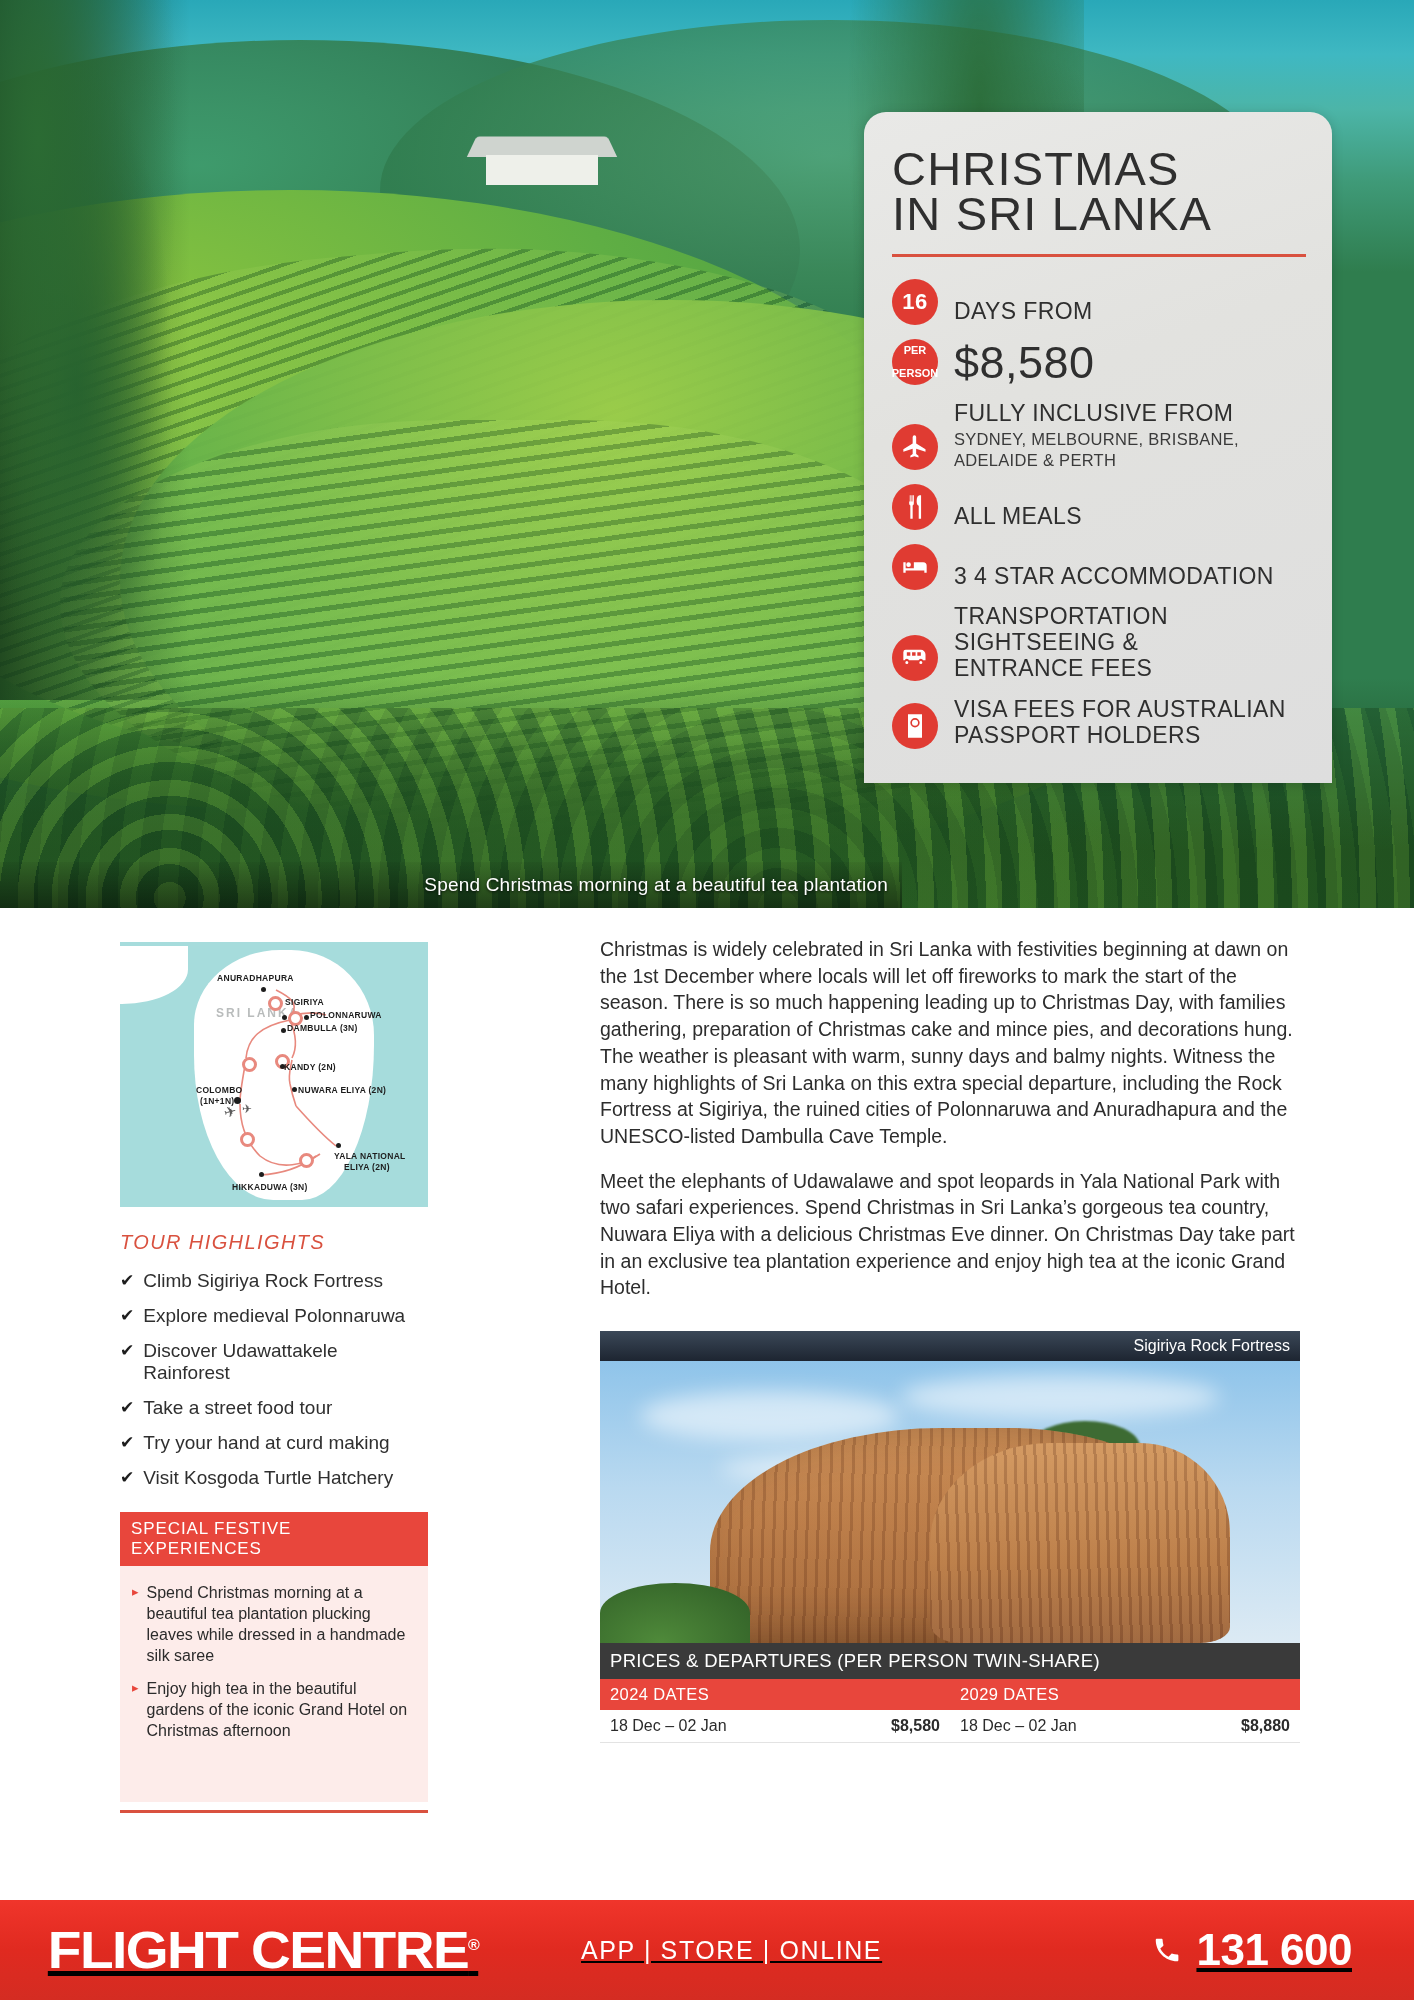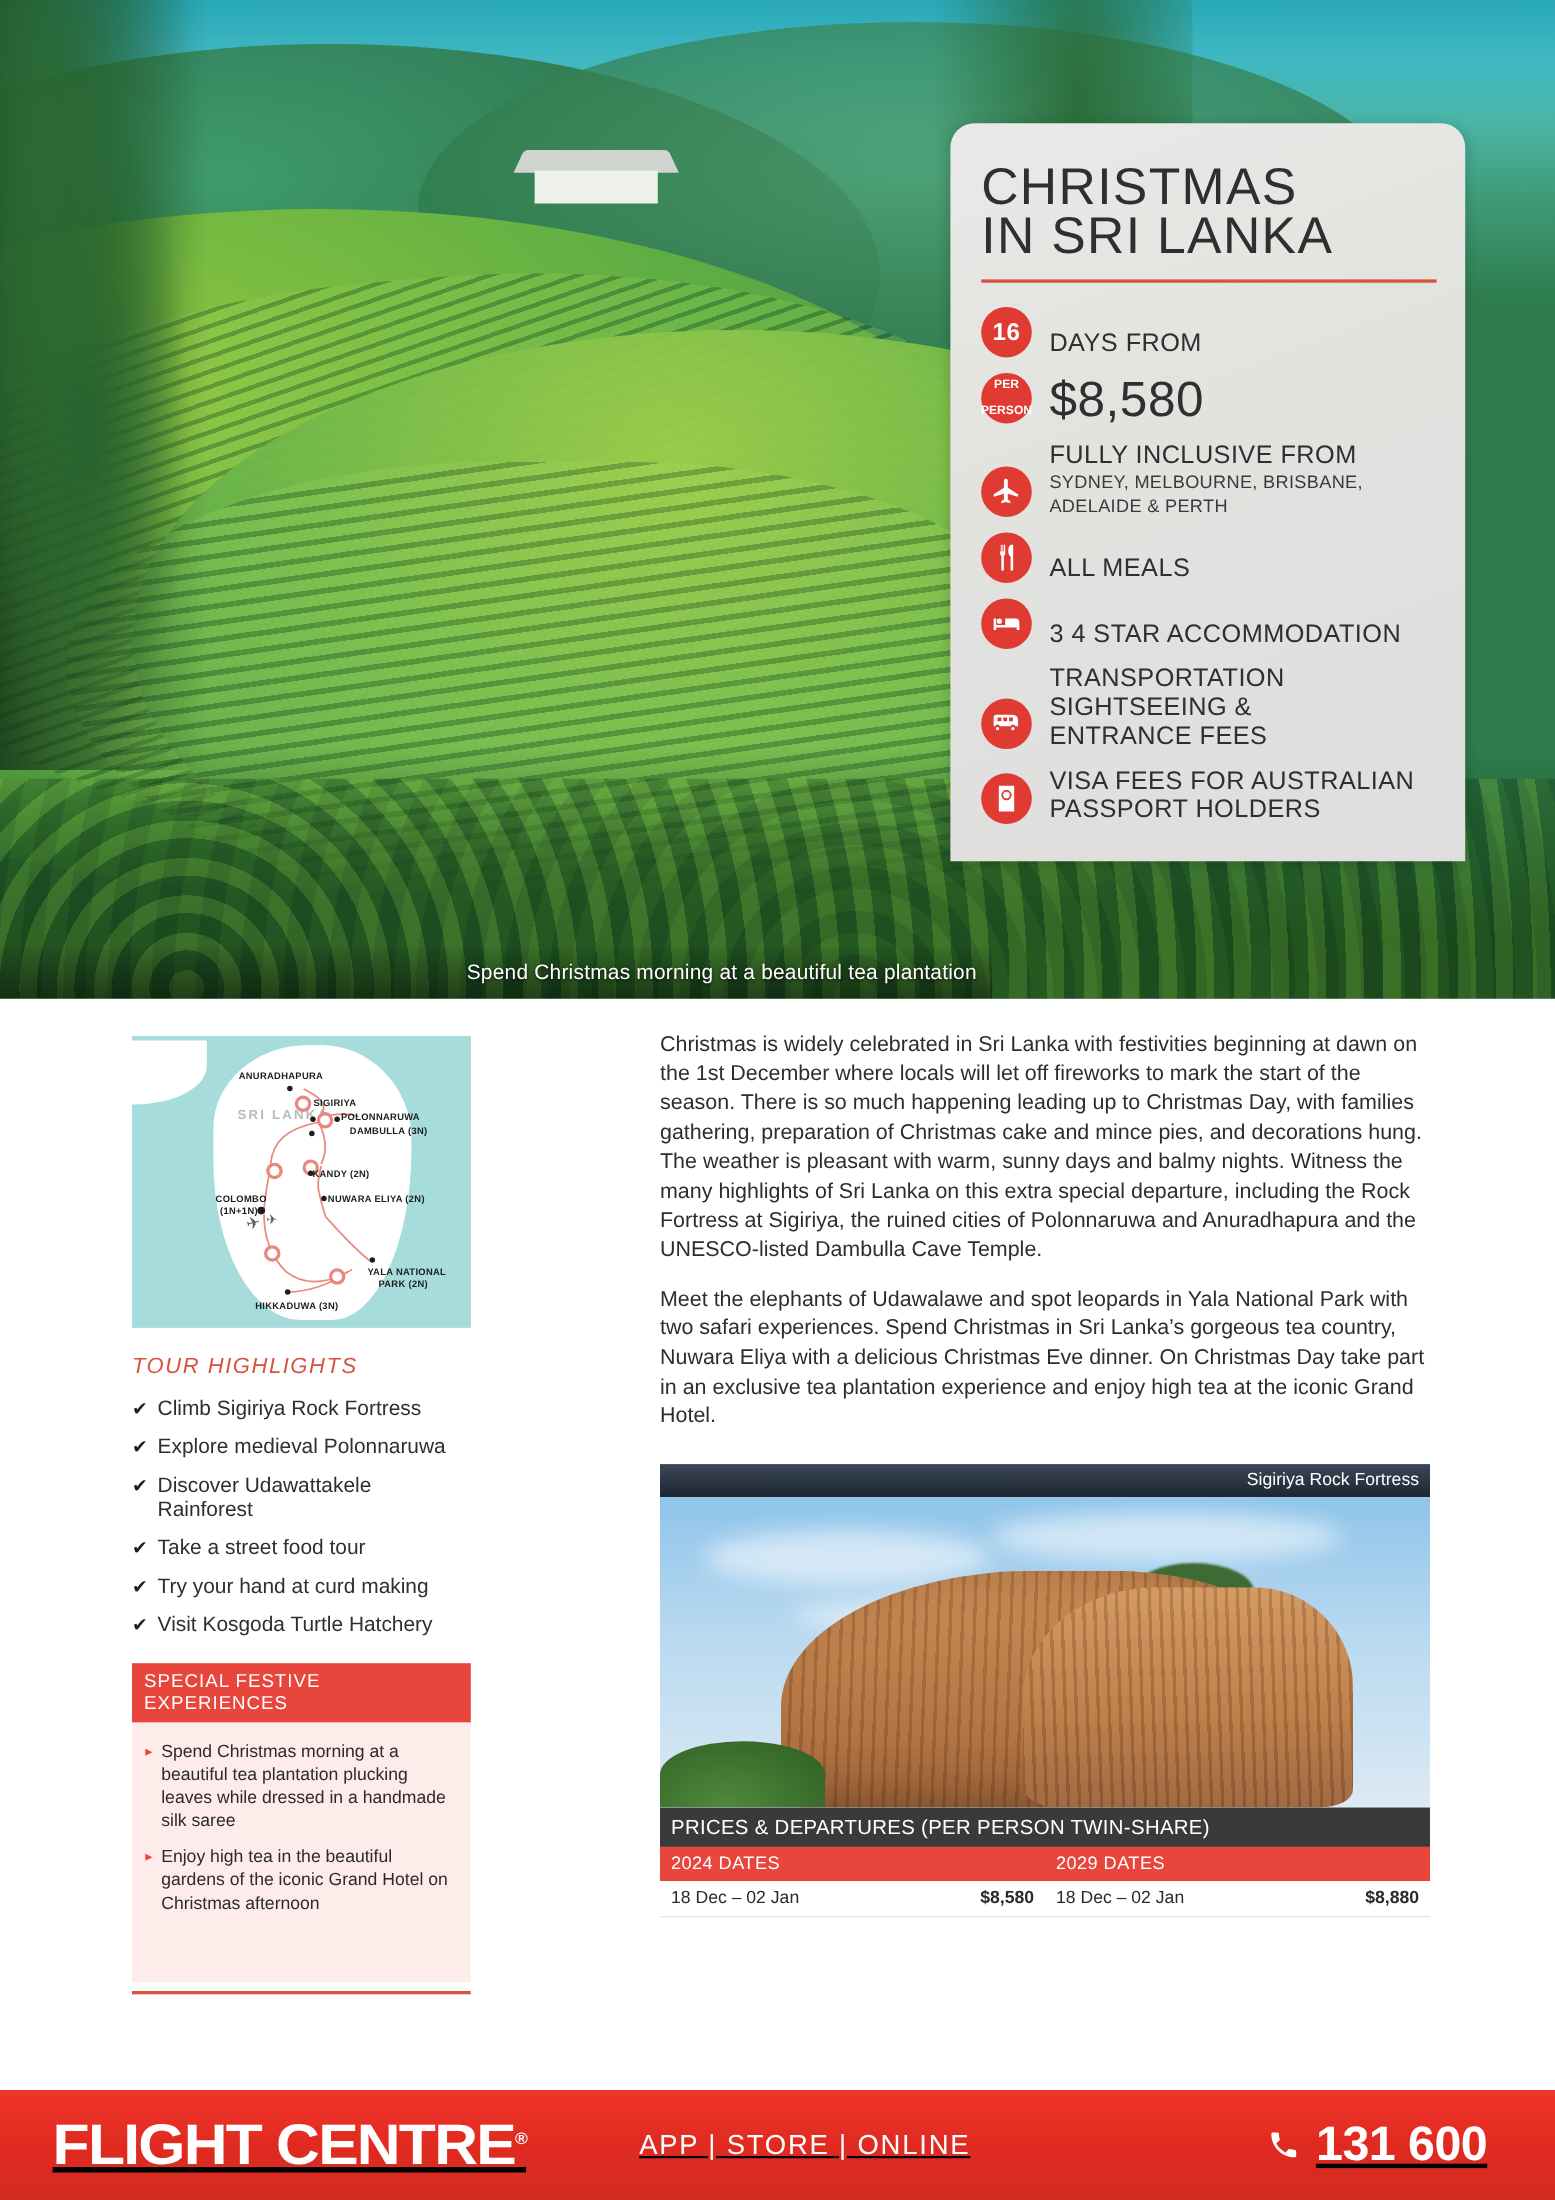--- a/index.html
+++ b/index.html
@@ -457,21 +457,21 @@
       <div class="map-ring" style="left:148px; top:54px;"></div>
 
       <div class="map-pin" style="left:162px; top:73px;"></div>
       <div class="map-txt" style="left:165px; top:55px;">SIGIRIYA</div>
 
       <div class="map-ring" style="left:168px; top:69px;"></div>
       <div class="map-pin" style="left:184px; top:73px;"></div>
       <div class="map-txt" style="left:190px; top:68px;">POLONNARUWA</div>
 
       <div class="map-pin" style="left:161px; top:86px;"></div>
-      <div class="map-txt" style="left:167px; top:81px;margin-left:31px;">DAMBULLA (3N)</div>
+      <div class="map-txt" style="left:167px; top:81px;">DAMBULLA (3N)</div>
 
       <div class="map-ring" style="left:155px; top:112px;"></div>
       <div class="map-ring" style="left:122px; top:115px;"></div>
 
       <div class="map-pin" style="left:160px; top:122px;"></div>
       <div class="map-txt" style="left:164px; top:120px;">KANDY (2N)</div>
 
       <div class="map-pin" style="left:172px; top:145px;"></div>
       <div class="map-txt" style="left:178px; top:143px;">NUWARA ELIYA (2N)</div>
 
@@ -479,21 +479,21 @@
       <div class="map-txt" style="left:76px; top:143px;">COLOMBO</div>
       <div class="map-txt" style="left:80px; top:154px;">(1N+1N)</div>
       <div class="map-plane" style="left:104px; top:161px; transform:rotate(-15deg);">✈</div>
       <div class="map-plane" style="left:122px; top:160px; font-size:12px;">✈</div>
 
       <div class="map-ring" style="left:120px; top:190px;"></div>
       <div class="map-ring" style="left:179px; top:211px;"></div>
 
       <div class="map-pin" style="left:216px; top:201px;"></div>
       <div class="map-txt" style="left:214px; top:209px;">YALA NATIONAL</div>
-      <div class="map-txt" style="left:224px; top:220px;">PARK (2N)</div>
+      <div class="map-txt" style="left:224px; top:220px;">ELIYA (2N)</div>
 
       <div class="map-pin" style="left:139px; top:230px;"></div>
       <div class="map-txt" style="left:112px; top:240px;">HIKKADUWA (3N)</div>
     </div>
 
     <div class="section-title">TOUR HIGHLIGHTS</div>
 
     <div class="hl-list">
       <div class="hl-item">
         <span class="hl-check">✔</span>

